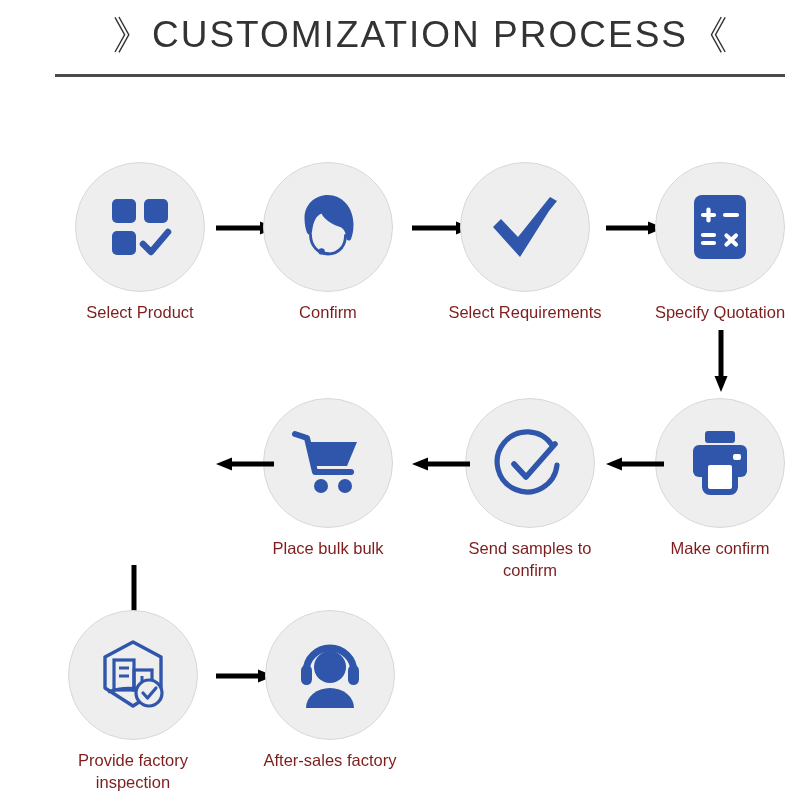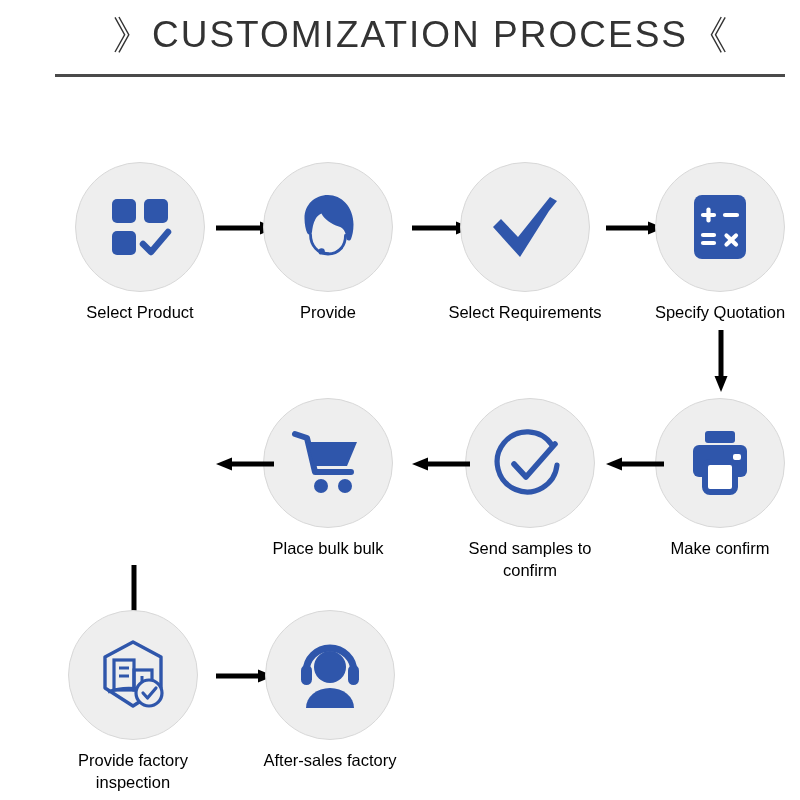--- a/index.html
+++ b/index.html
@@ -46,21 +46,21 @@
     border:1px solid #d8d8d8;
     margin:0 auto;
     display:flex;align-items:center;justify-content:center;
     box-sizing:border-box;
   }
   .circle svg{display:block;}
   .label{
     margin-top:10px;
     text-align:center;
     font-size:16.5px;
-    color:#000000;
+    color:#7f1d1d;
     line-height:1.32;
     font-family:"Liberation Sans", sans-serif;
     white-space:pre-line;
   }
 
   
   .arrow-h{position:absolute;height:12px;}
   .arrow-v{position:absolute;width:12px;}
   .arrow-h svg,.arrow-v svg{display:block;}
 </style>
@@ -102,21 +102,21 @@
       <svg width="74" height="74" viewBox="0 0 74 74">
         <g fill="#2f56ab">
           <path d="M37 5c-13.2 0-23.5 9.6-23.5 23.2 0 6.6 1.3 11.4 2.6 14.6 1.1 2.7 4.6 2.2 4.9-.7.4-4 1.3-9.3 3.4-12.9 1.5-2.6 3.6-4.4 6-5.6 3.3 5.9 9.5 10.6 17.4 12.9 2.8.8 5 2.7 6.1 5.4 1 2.4 1.3 4.5 1.5 6.4.3 2.6 3.6 3.1 4.6.7 1.3-3.2 2.5-8 2.5-14.4C62.5 16.6 50.2 5 37 5z"></path>
           <path d="M37 63.5c-2.6 0-4.9-.6-6.9-1.6" fill="none" stroke="#2f56ab" stroke-width="2.6" stroke-linecap="round"></path>
         </g>
         <path d="M19.5 44.5c0 11 7.5 19.5 17.5 19.5 5.4 0 10.1-2.2 13.4-6" fill="none" stroke="#2f56ab" stroke-width="2.8" stroke-linecap="round"></path>
         <path d="M50.4 58c2.6-3.4 4.1-7.9 4.1-12.6" fill="none" stroke="#2f56ab" stroke-width="2.8" stroke-linecap="round"></path>
         <circle cx="30.6" cy="61.4" r="3.2" fill="#2f56ab"></circle>
       </svg>
     </div>
-    <div class="label">Provide</div>
+    <div class="label">Confirm</div>
   </div>
 
   <div class="arrow-h" style="left:392px;top:221px;width:60px;">
     <svg width="60" height="14" viewBox="0 0 60 14">
       <line x1="0" y1="7" x2="46" y2="7" stroke="#000" stroke-width="5"></line>
       <polygon points="44,0.5 60,7 44,13.5" fill="#000"></polygon>
     </svg>
   </div>
 
   <div class="node" style="left:415px;top:162px;">

